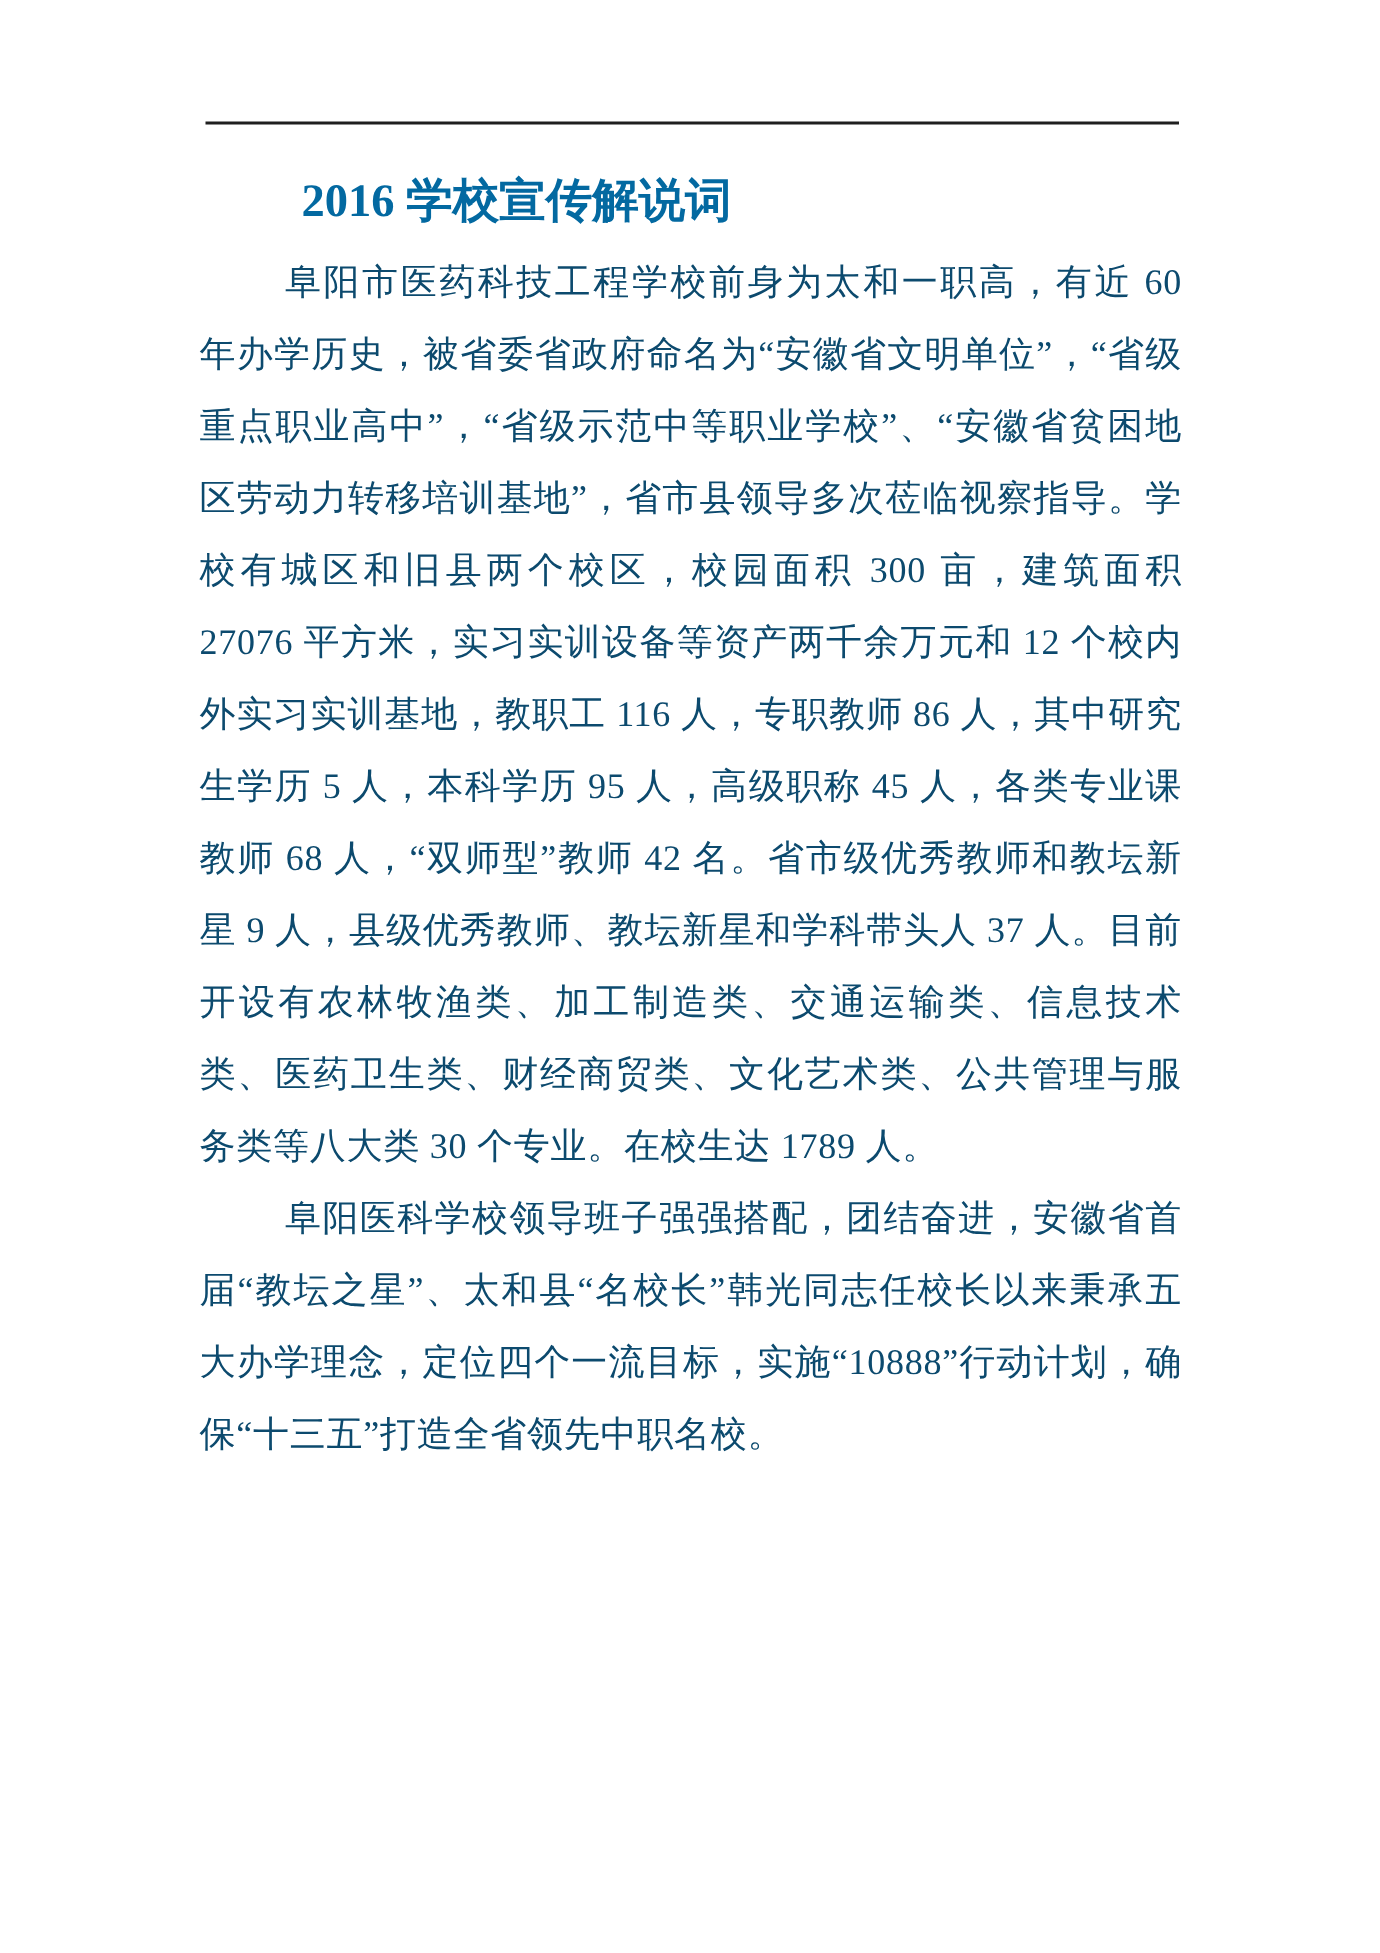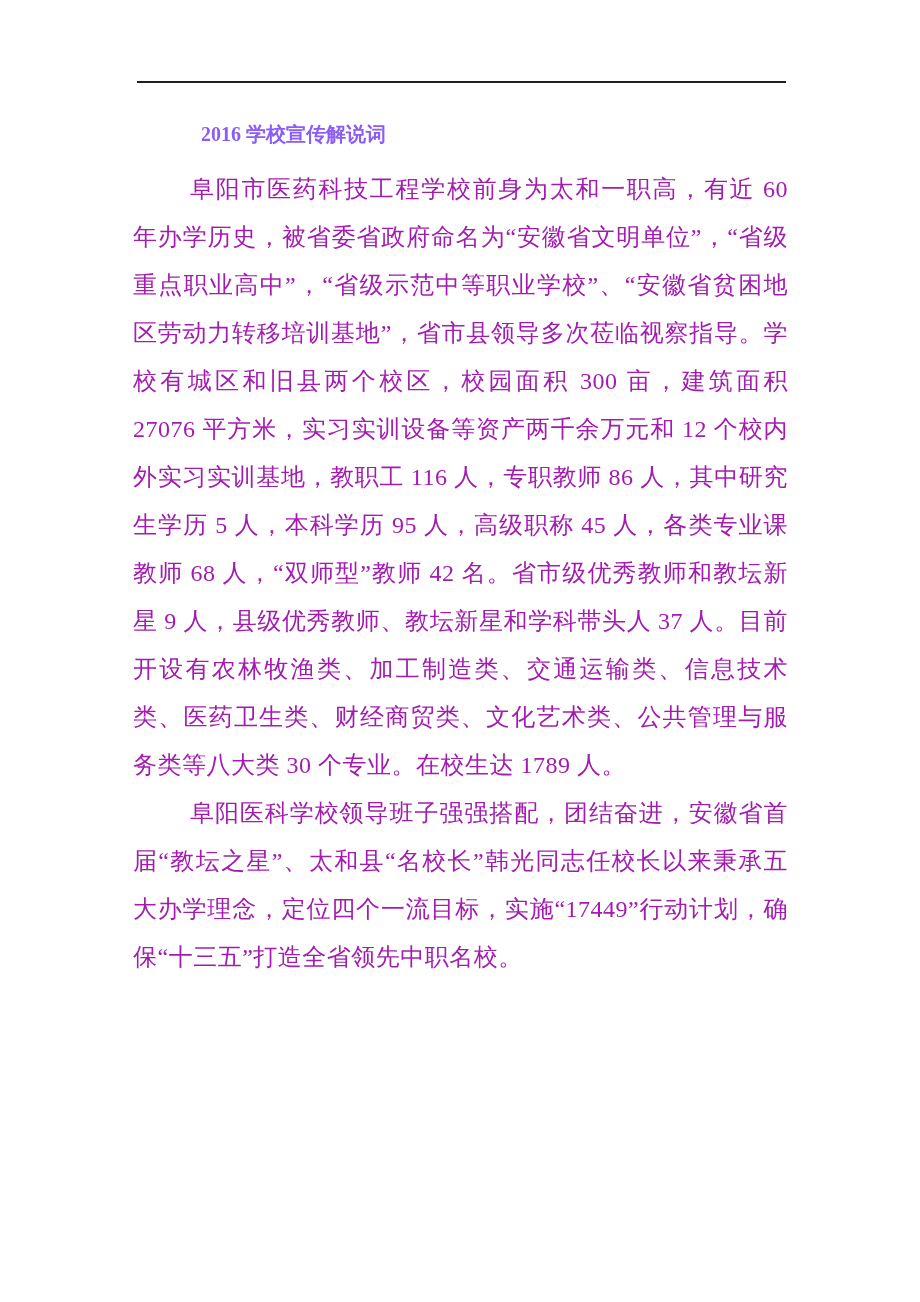--- a/index.html
+++ b/index.html
@@ -27,47 +27,47 @@
     height: 2px;
     background: #1f1f1f;
   }
   .content {
     position: absolute;
     left: 133px;
     top: 110px;
     width: 655px;
   }
   .doc-title {
-    font-size: 20px;
+    font-size: 31px;
     font-weight: bold;
-    color: #8b5cf6;
+    color: #0369a1;
     line-height: 48px;
     padding-left: 68px;
     margin: 0 0 7px 0;
     white-space: nowrap;
   }
   .doc-paragraph {
     margin: 0;
     font-size: 24px;
     line-height: 48px;
-    color: #a21caf;
+    color: #0c4a6e;
     text-indent: 57px;
     text-align: justify;
     text-justify: inter-ideograph;
     letter-spacing: 0.5px;
   }
   .doc-paragraph .seg-bold {
     font-weight: bold;
   }
 </style>
 </head>
 <body>
 
 <div class="page">
   <div class="header-rule"></div>
   <div class="content">
     <h1 class="doc-title">2016 学校宣传解说词</h1>
     <div id="doc-body">
         <p class="doc-paragraph"><span class="seg-normal">阜阳市医药科技工程学校前身为太和一职高，有近 60 年办学历史，被省委省政府命名为“安徽省文明单位”，“省级重点职业高中”，“省级示范中等职业学校”、“安徽省贫困地区劳动力转移培训基地”，省市县领导多次莅临视察指导。学校有城区和旧县两个校区，校园面积 300 亩，建筑面积 27076 平方米，实习实训设备等资产两千余万元和 12 个校内外实习实训基地，教职工 116 人，专职教师 86 人，其中研究生学历 5 人，本科学历 95 人，高级职称 45 人，各类专业课教师 68 人，“双师型”教师 42 名。省市级优秀教师和教坛新星 9 人，县级优秀教师、教坛新星和学科带头人 37 人。目前开设有农林牧渔类、加工制造类、交通运输类、信息技术类、医药卫生类、财经商贸类、文化艺术类、公共管理与服务类等八大类 30 个专业。在校生达 1789 人。</span></p>
-        <p class="doc-paragraph"><span class="seg-normal">阜阳医科学校领导班子强强搭配，团结奋进，安徽省首届“教坛之星”、太和县“名校长”韩光同志任校长以来秉承五大办学理念，定位四个一流目标，实施“17449”行动计划，确保“十三五”打造全省领先中职名校。</span></p>
+        <p class="doc-paragraph"><span class="seg-normal">阜阳医科学校领导班子强强搭配，团结奋进，安徽省首届“教坛之星”、太和县“名校长”韩光同志任校长以来秉承五大办学理念，定位四个一流目标，实施“10888”行动计划，确保“十三五”打造全省领先中职名校。</span></p>
       </div>
   </div>
 </div>
 
 </body></html>

